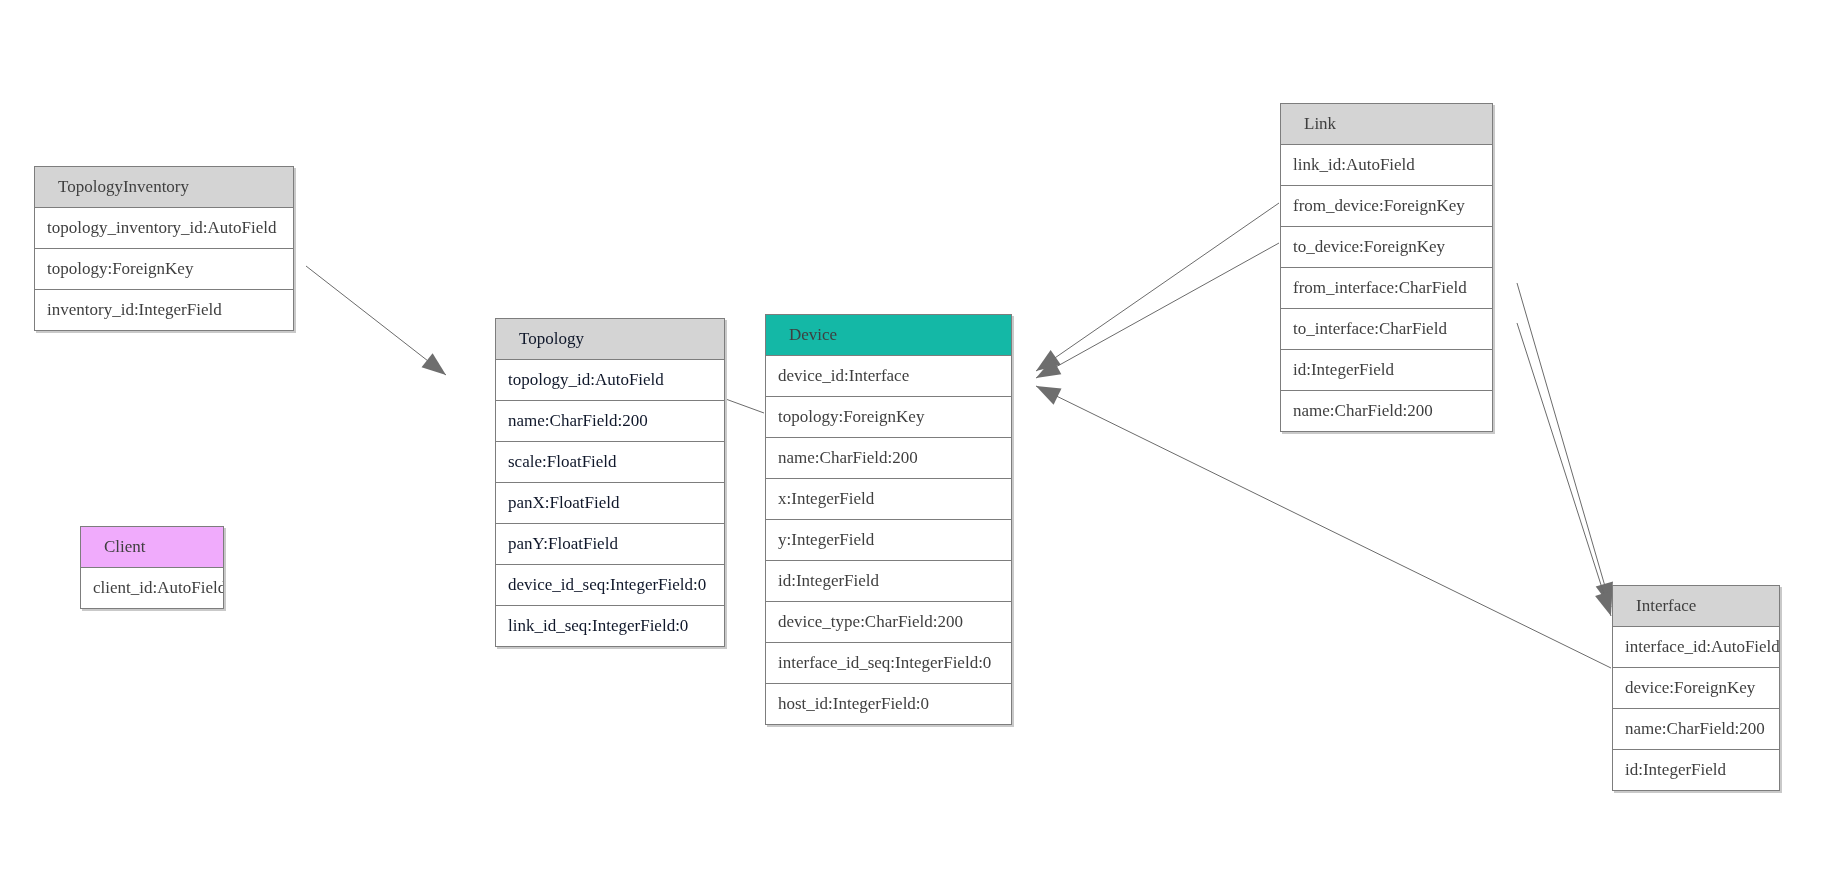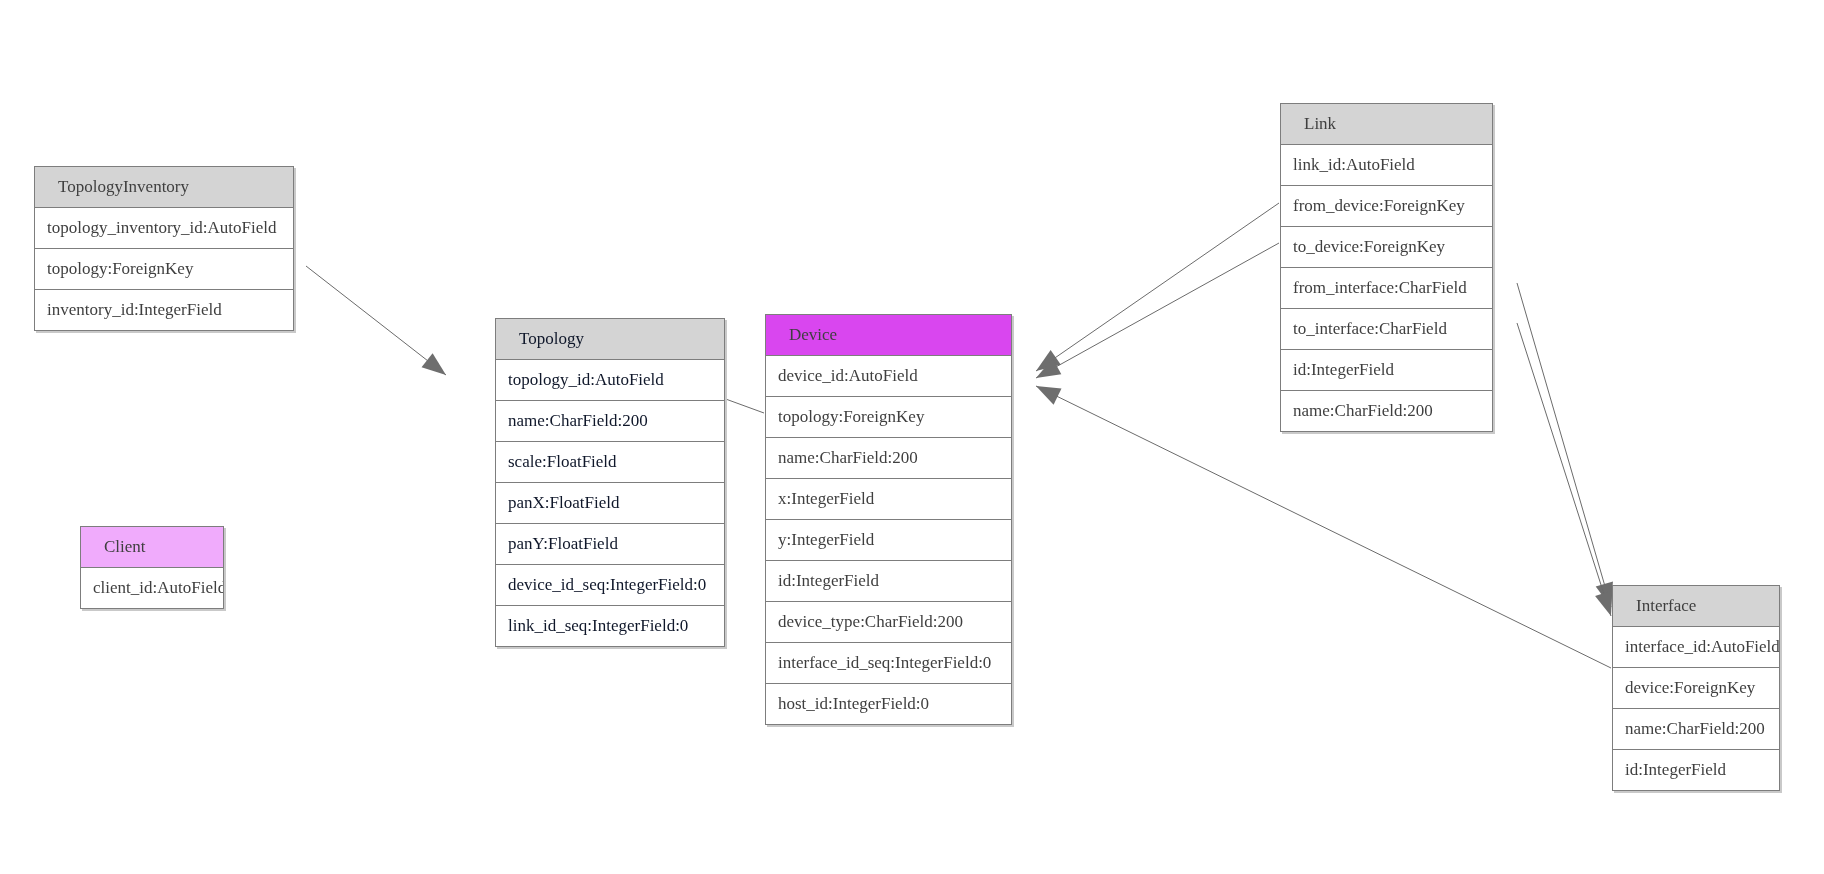--- a/index.html
+++ b/index.html
@@ -89,22 +89,22 @@
       <div class="entity-row">panX:FloatField</div>
       <div class="entity-row">panY:FloatField</div>
       <div class="entity-row">device_id_seq:IntegerField:0</div>
       <div class="entity-row">link_id_seq:IntegerField:0</div>
     </div>
     <div class="entity" style="left: 80px; top: 526px; width: 142px; border-color: rgb(125, 125, 125); color: rgb(63, 63, 63);">
       <div class="entity-header" style="background: #f0abfc;">Client</div>
       <div class="entity-row">client_id:AutoField</div>
     </div>
     <div class="entity" style="left: 765px; top: 314px; width: 245px; border-color: rgb(125, 125, 125); color: rgb(63, 63, 63);">
-      <div class="entity-header" style="background: #d946ef;">Device</div>
-      <div class="entity-row">device_id:AutoField</div>
+      <div class="entity-header" style="background: #14b8a6;">Device</div>
+      <div class="entity-row">device_id:Interface</div>
       <div class="entity-row">topology:ForeignKey</div>
       <div class="entity-row">name:CharField:200</div>
       <div class="entity-row">x:IntegerField</div>
       <div class="entity-row">y:IntegerField</div>
       <div class="entity-row">id:IntegerField</div>
       <div class="entity-row">device_type:CharField:200</div>
       <div class="entity-row">interface_id_seq:IntegerField:0</div>
       <div class="entity-row">host_id:IntegerField:0</div>
     </div>
     <div class="entity" style="left: 1280px; top: 103px; width: 211px; border-color: rgb(125, 125, 125); color: rgb(63, 63, 63);">

